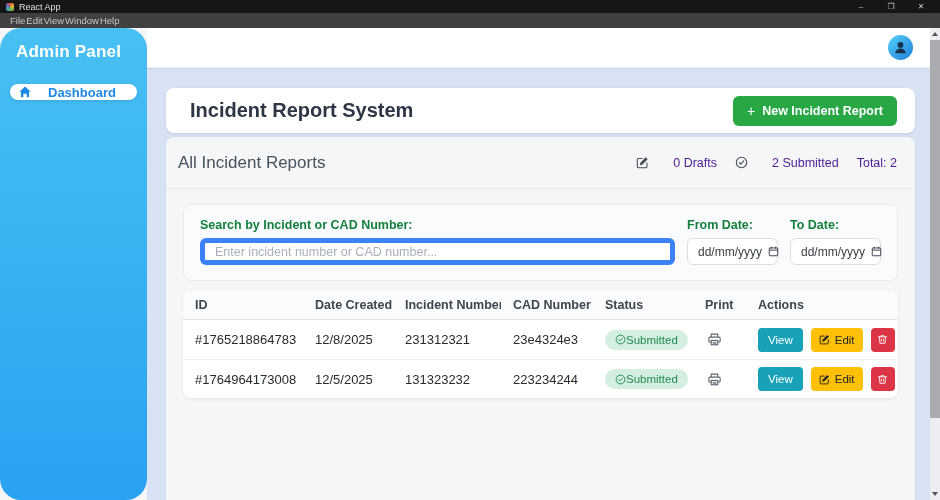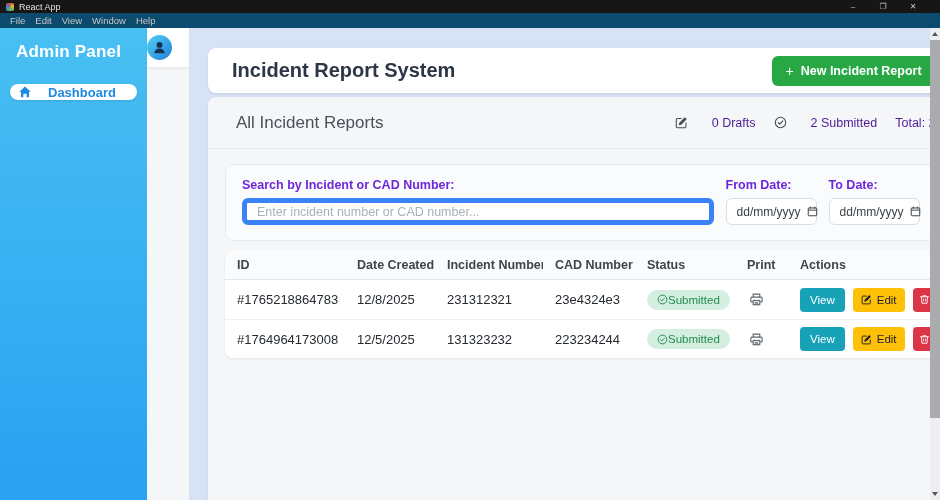--- a/index.html
+++ b/index.html
@@ -1,66 +1,66 @@
 <!DOCTYPE html>
 <html><head>
 <meta charset="utf-8">
 <style>
   * { margin:0; padding:0; box-sizing:border-box; }
   html,body { width:940px; height:500px; font-family:"Liberation Sans", sans-serif; }
   #window { width:940px; height:500px; display:flex; flex-direction:column; overflow:hidden; background:#f5f6f8; position:relative; }
 
   
-  .titlebar { height:13px; background:#161616; display:flex; align-items:center; padding:0 12px 0 6px; flex-shrink:0; }
+  .titlebar { height:13px; background:#161616; display:flex; align-items:center; padding:0 4px 0 6px; flex-shrink:0; }
   .app-icon { width:8px; height:8px; border-radius:2px; margin-right:5px;
               background:conic-gradient(#d94f3c,#e9b83a,#7ab648,#3fa9a0,#5470c6,#d94f3c); }
   .win-title { color:#e2e2e2; font-size:9px; }
   .win-controls { margin-left:auto; display:flex; height:100%; }
   .win-btn { width:30px; color:#c9c9c9; font-size:8px; display:flex; align-items:center; justify-content:center; cursor:default; }
-  .menubar { height:15px; background:#0c4a6e; display:flex; align-items:center; gap:10px; padding:0 10px; flex-shrink:0; }
+  .menubar { height:15px; background:#404040; display:flex; align-items:center; gap:1px; padding:0 10px; flex-shrink:0; }
   .menu-item { color:#c7c7c7; font-size:9.5px; }
 
   
   .app { flex:1; display:flex; min-height:0; }
 
   
-  .sidebar { width:147px; flex-shrink:0; background:linear-gradient(180deg,#48c0f2 0%,#2aa1f2 100%); padding:12px 10px 0 10px; }
+  .sidebar { width:147px; flex-shrink:0; background:linear-gradient(180deg,#48c0f2 0%,#2aa1f2 100%); padding:12px 10px 0 10px;border-radius:21px; }
   .sidebar-title { color:#ffffff; font-size:17px; font-weight:bold; letter-spacing:.2px; padding:2px 6px 0 6px; }
   .nav-pill { margin-top:22px; background:#ffffff; border-radius:10px; height:16px; display:flex; align-items:center; gap:16px; padding:0 8px; box-shadow:0 1px 3px rgba(0,40,90,.15); cursor:pointer; }
   .nav-pill .label { color:#1e88e5; font-size:13px; font-weight:600; }
   .nav-pill svg { color:#1e88e5; }
 
   
-  .main-wrap { flex:1; display:flex; flex-direction:row; min-width:0; }
+  .main-wrap { flex:1; display:flex; flex-direction:column; min-width:0; }
   .topbar { height:40px; background:#ffffff; border-bottom:1px solid #ebedf1; box-shadow:0 1px 2px rgba(0,0,0,.05); display:flex; align-items:center; justify-content:flex-end; padding-right:17px; flex-shrink:0; z-index:2; }
   .avatar { width:25px; height:25px; border-radius:50%; background:linear-gradient(135deg,#55d2f9 0%,#1e7fd9 100%); display:flex; align-items:center; justify-content:center; cursor:pointer; }
 
   .main-body { flex:1; background:#d7e2f5; padding:20px 15px 0 19px; display:flex; flex-direction:column; min-height:0; }
 
   
   .header-card { background:#ffffff; border-radius:8px; height:45px; flex-shrink:0; display:flex; align-items:center; padding:0 18px 0 24px; box-shadow:0 1px 3px rgba(25,39,70,.10); }
   .page-title { font-size:20px; font-weight:bold; color:#2c3645; }
   .btn-new { margin-left:auto; background:#28a745; color:#ffffff; border:none; border-radius:6px; font-family:inherit; font-size:12.5px; font-weight:600; padding:8px 14px; display:flex; align-items:center; gap:7px; cursor:pointer; }
   .btn-new .plus { font-size:14px; font-weight:400; line-height:10px; }
 
   
   .outer-card { margin-top:4px; flex:1; background:#f5f6f8; border-radius:8px 8px 0 0; box-shadow:0 1px 3px rgba(25,39,70,.08); display:flex; flex-direction:column; min-height:0; }
-  .section-header { height:52px; flex-shrink:0; display:flex; align-items:center; padding:0 18px 0 28px; border-bottom:1px solid #e7eaee; }
+  .section-header { height:52px; flex-shrink:0; display:flex; align-items:center; padding:0 18px 0 12px; border-bottom:1px solid #e7eaee; }
   .section-title { font-size:17px; color:#48525c; }
   .stats { margin-left:auto; display:flex; align-items:center; gap:18px; }
   .stat { display:flex; align-items:center; gap:24px; font-size:12.5px; color:#4c1d95; }
   .stat svg { color:#454c53; }
   .section-body { padding:15px 17px 0 17px; flex:1; min-height:0; }
 
   
   .filter-box { border:1px solid #e7ebf0; background:#fafbfd; border-radius:8px; padding:13px 16px 15px 16px; display:flex; gap:12px; align-items:flex-end; }
   .field { display:flex; flex-direction:column; gap:6px; }
   .field-search { flex:1; min-width:0; }
   .field-date { width:91px; flex-shrink:0; }
-  .field label { font-size:12.5px; font-weight:bold; color:#6d28d9; white-space:nowrap; }
+  .field label { font-size:12.5px; font-weight:bold; color:#15803d; white-space:nowrap; }
   .search-input { height:27px; border:5px solid #3b82f6; border-radius:6px; padding:0 10px; font-family:inherit; font-size:12.5px; color:#30363c; background:#ffffff; outline:none; width:100%; }
   .search-input::placeholder { color:#a9b0b9; }
   .date-input { height:27px; border:1px solid #d9dee5; border-radius:6px; background:#ffffff; display:flex; align-items:center; padding:0 8px 0 10px; gap:6px; cursor:text; }
   .date-input .date-text { font-size:12px; color:#3a4046; flex:1; }
   .date-input svg { color:#3a4046; flex-shrink:0; }
 
   
   .table-card { margin-top:9px; background:#ffffff; border-radius:8px; box-shadow:0 1px 3px rgba(25,39,70,.09); overflow:hidden; }
   .t-row { display:flex; align-items:center; }
   .t-head { height:30px; background:#fafbfc; border-bottom:1px solid #e3e6ea; }

